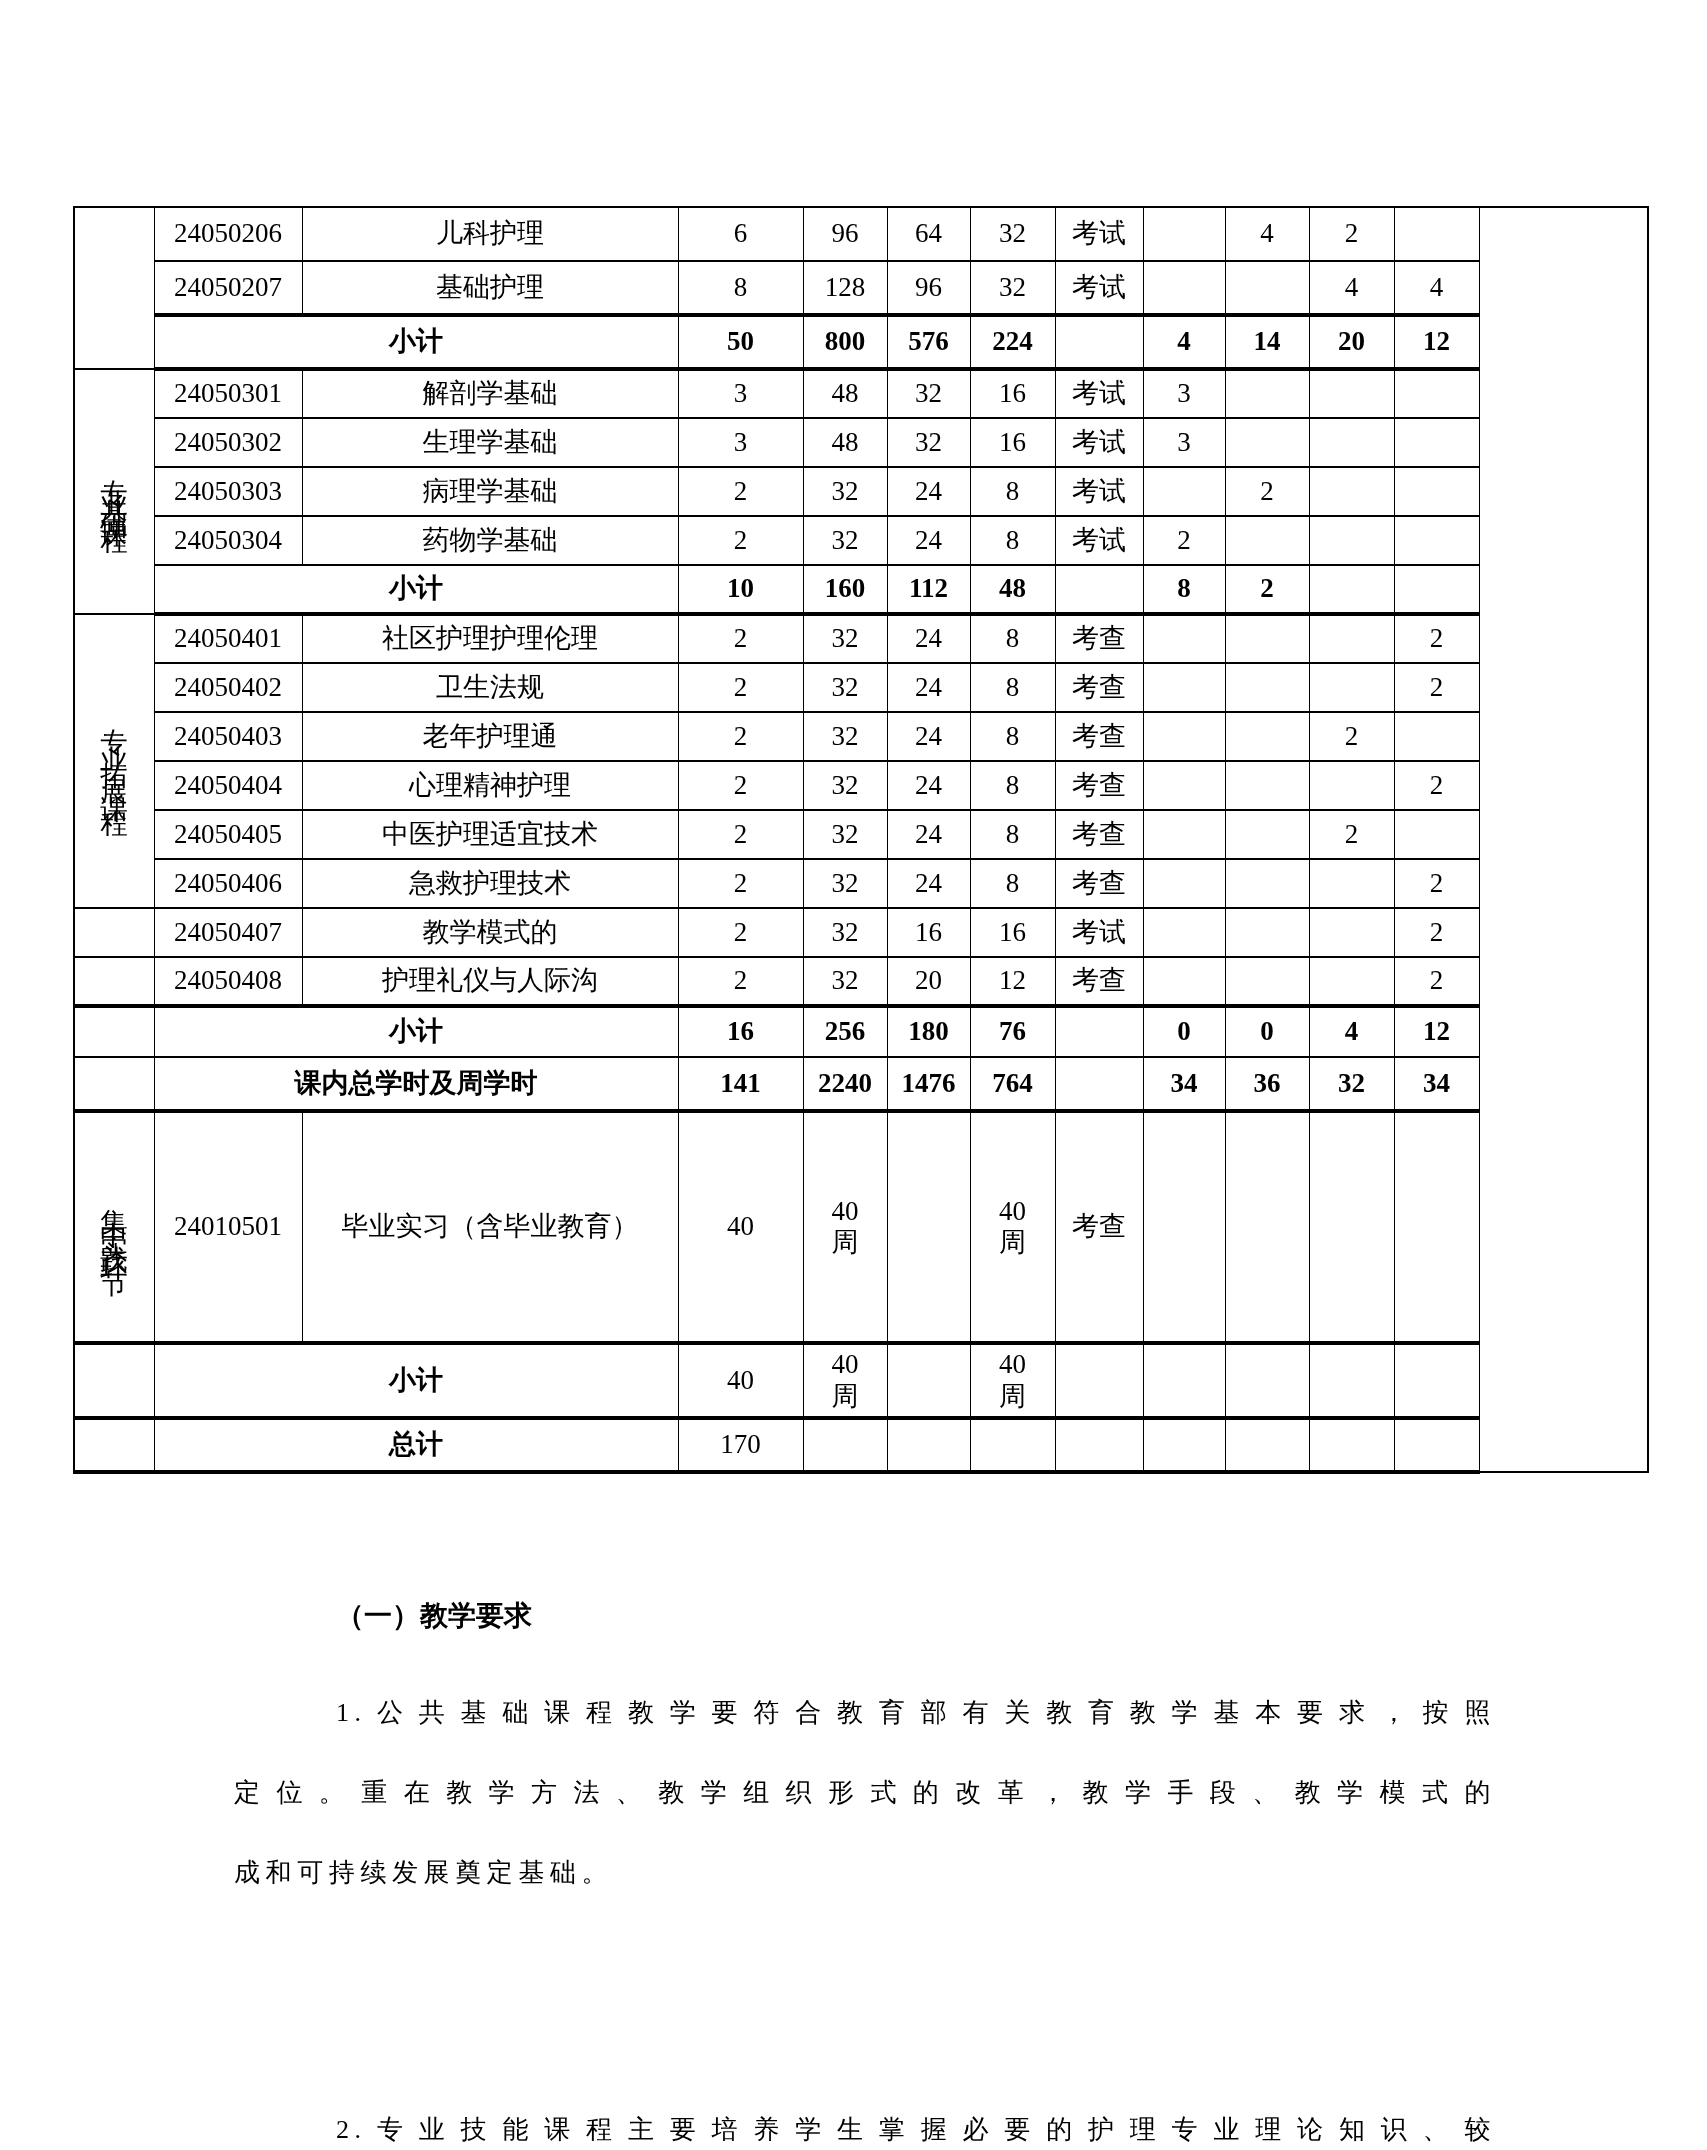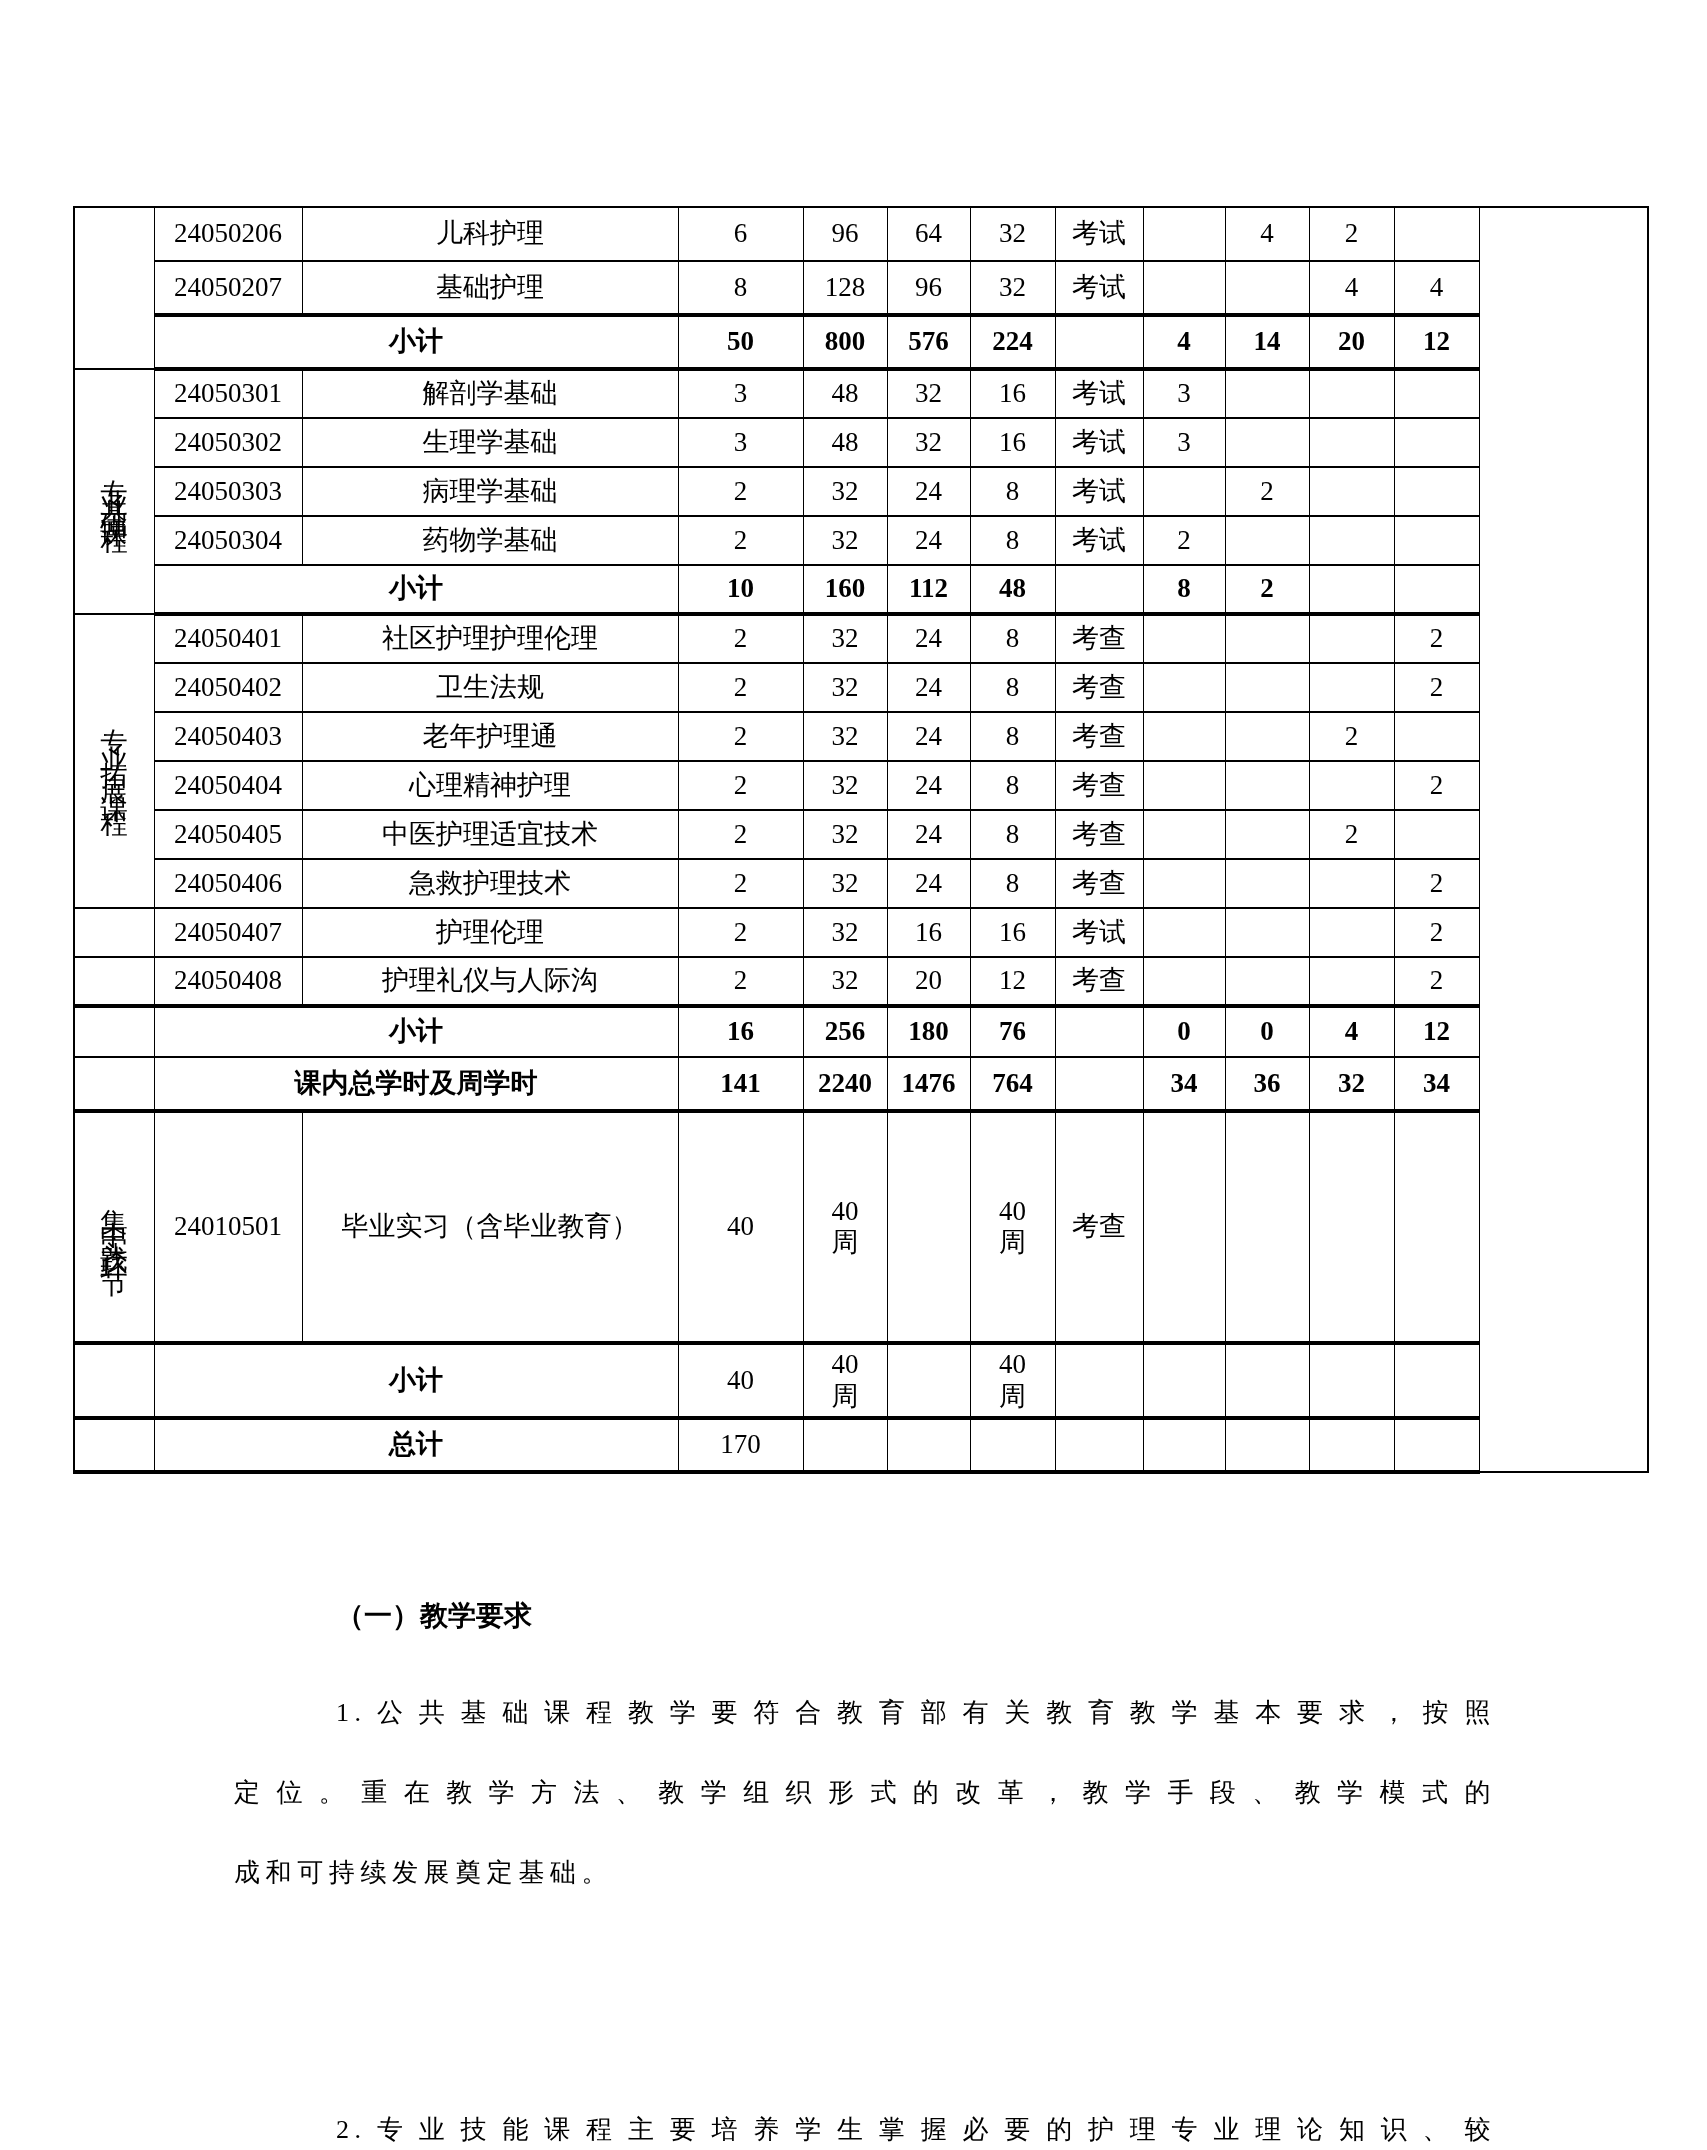--- a/index.html
+++ b/index.html
@@ -254,21 +254,21 @@
           <td>8</td>
           <td>考查</td>
           <td></td>
           <td></td>
           <td></td>
           <td>2</td>
         </tr>
         <tr>
           <td></td>
           <td>24050407</td>
-          <td>护理伦理</td>
+          <td>教学模式的</td>
           <td>2</td>
           <td>32</td>
           <td>16</td>
           <td>16</td>
           <td>考试</td>
           <td></td>
           <td></td>
           <td></td>
           <td>2</td>
         </tr>

